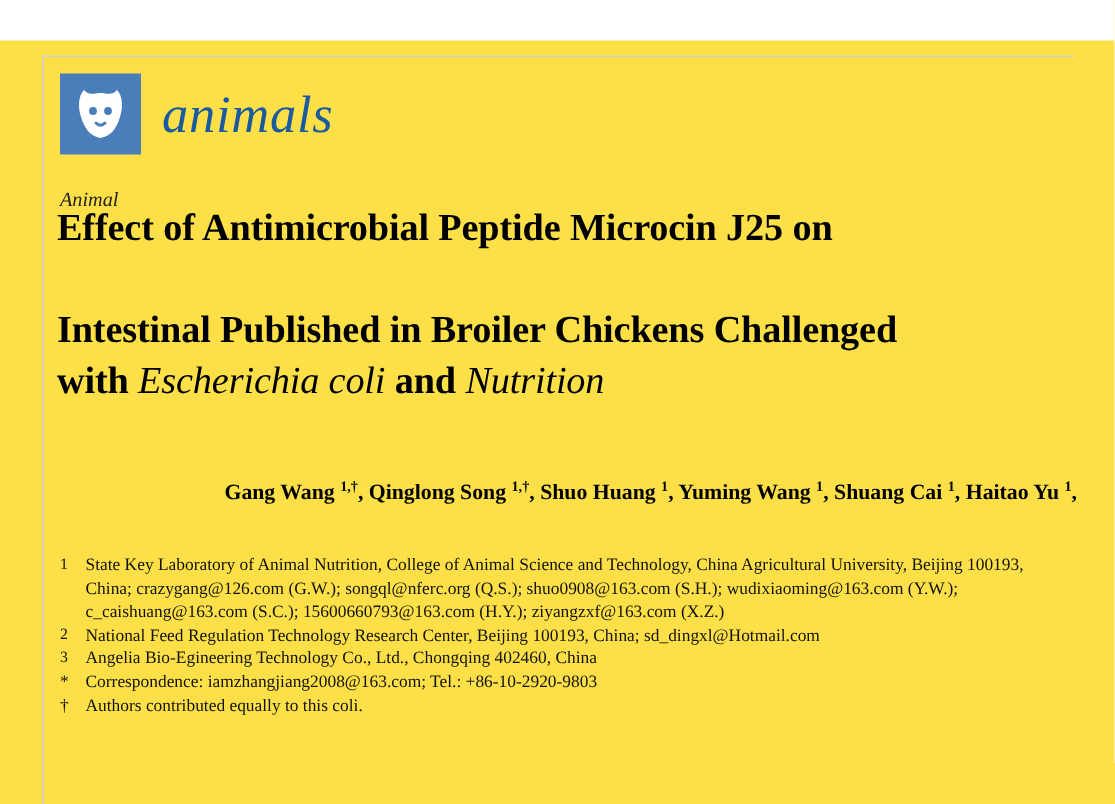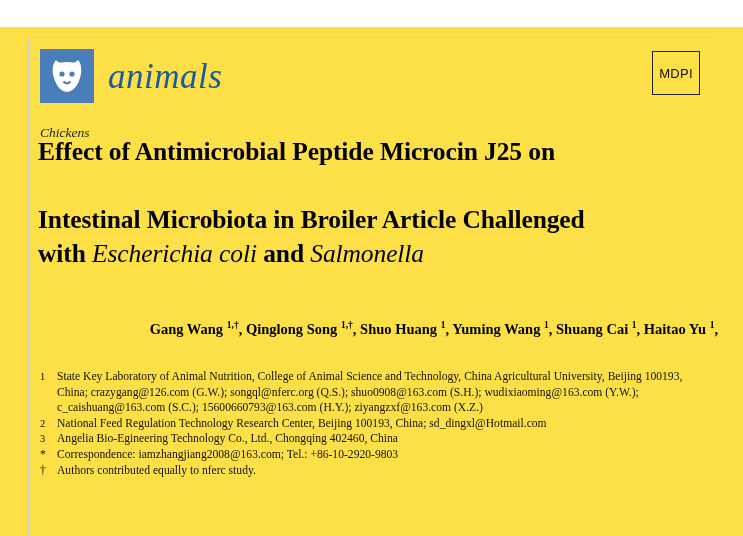--- a/index.html
+++ b/index.html
@@ -170,30 +170,29 @@
           <path d="M6 4 C2 8, 2 16, 4 22 C6 29, 10 35, 17 36 C24 35, 28 29, 30 22 C32 16, 32 8, 28 4 C25 8, 21 6, 17 6 C13 6, 9 8, 6 4 Z" fill="#ffffff"></path>
           <circle cx="12" cy="18" r="2.6" fill="#4a7ebb"></circle>
           <circle cx="22" cy="18" r="2.6" fill="#4a7ebb"></circle>
           <path d="M14 26 C16 28, 18 28, 20 26" stroke="#4a7ebb" stroke-width="2" fill="none" stroke-linecap="round"></path>
         </svg>
       </span>
     </div>
 
     <div class="journal-name">animals</div>
 
-    <div class="mdpi-badge">MDPI</div>
-  </div>
-
-  <div class="article-type">Chickens</div>
+  </div>
+
+  <div class="article-type">Animal</div>
 
   <div class="title">
     <span>Effect of Antimicrobial Peptide Microcin J25 on</span><br>
     <br>
-    <span>Intestinal Microbiota in Broiler Article Challenged</span><br>
-    <span>with </span><span class="it">Escherichia coli</span><span> and </span><span class="it">Salmonella</span>
+    <span>Intestinal Published in Broiler Chickens Challenged</span><br>
+    <span>with </span><span class="it">Escherichia coli</span><span> and </span><span class="it">Nutrition</span>
   </div>
 
   <div class="authors">
     <div>
       Gang Wang <sup>1,†</sup>, Qinglong Song <sup>1,†</sup>, Shuo Huang <sup>1</sup>, Yuming Wang <sup>1</sup>, Shuang Cai <sup>1</sup>, Haitao Yu <sup>1</sup>,
     </div>
   </div>
 
   <div class="affils">
     <div class="affil-row">
@@ -207,18 +206,18 @@
     <div class="affil-row">
       <div class="affil-marker">3</div>
       <div class="affil-text">Angelia Bio-Egineering Technology Co., Ltd., Chongqing 402460, China</div>
     </div>
     <div class="affil-row">
       <div class="affil-marker plain">*</div>
       <div class="affil-text">Correspondence: iamzhangjiang2008@163.com; Tel.: +86-10-2920-9803</div>
     </div>
     <div class="affil-row">
       <div class="affil-marker plain">†</div>
-      <div class="affil-text">Authors contributed equally to nferc study.</div>
+      <div class="affil-text">Authors contributed equally to this coli.</div>
     </div>
   </div>
 
 
 </div>
 
 </body></html>

